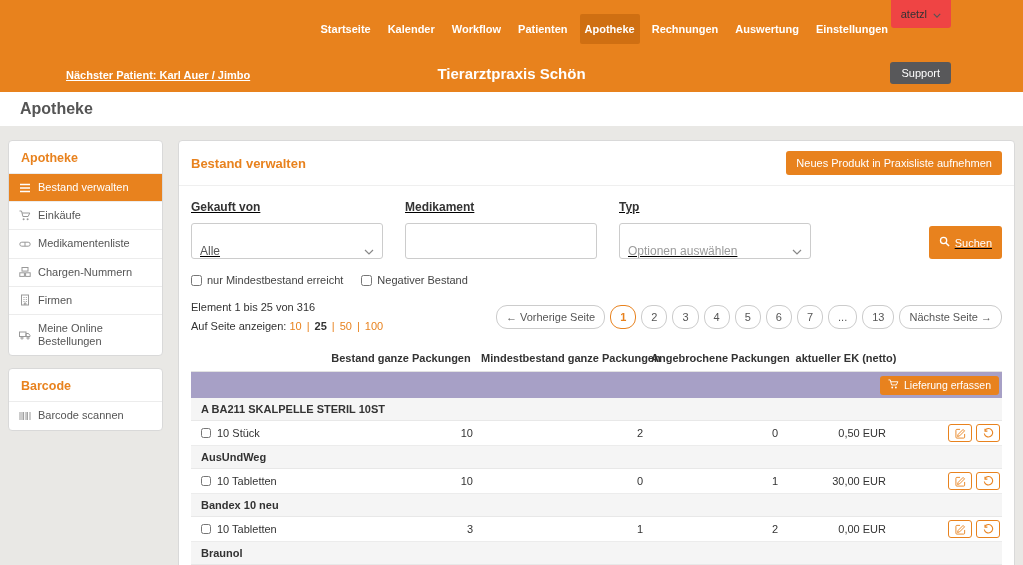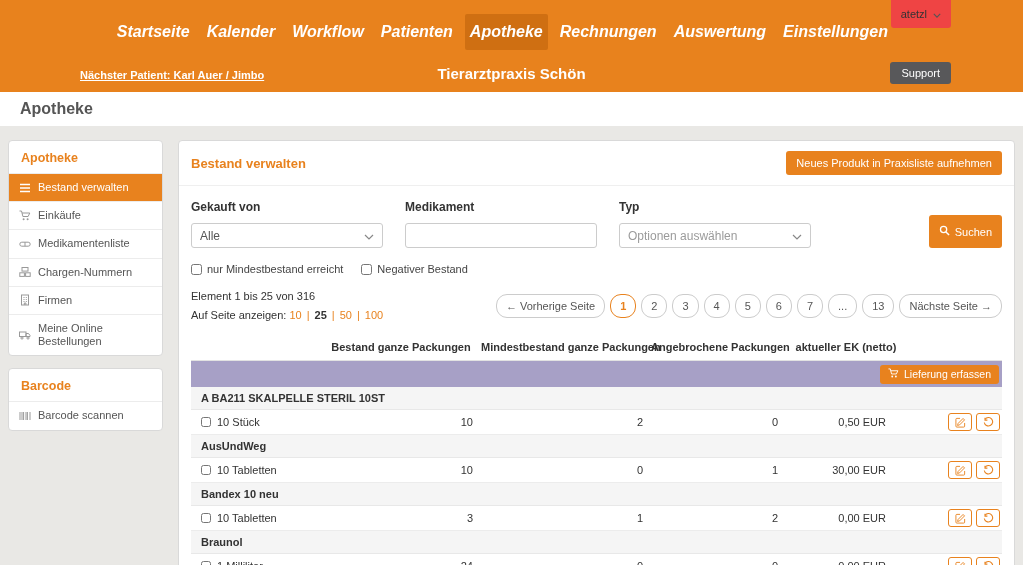--- a/index.html
+++ b/index.html
@@ -16,32 +16,32 @@
     display:flex; flex-direction:column; align-items:center; justify-content:center;
     padding:2px; cursor:pointer;
   }
   .logo svg { width:34px; height:16px; display:block; }
   .logo-title { font-size:8.5px; font-weight:bold; color:#3d382b; line-height:1.1; }
   .logo-sub { font-size:5px; font-weight:bold; color:#cf6d12; letter-spacing:1.6px; line-height:1.2; }
   .main-nav {
     position:absolute; right:130px; top:14px; display:flex; align-items:center; gap:7px;
   }
   .nav-item {
-    color:#fff; font-size:16px; font-weight:bold; padding:9px 5px;
-    text-decoration:none; cursor:pointer; border-radius:2px; white-space:nowrap;font-style:italic;
+    color:#fff; font-size:11px; font-weight:bold; padding:9px 5px;
+    text-decoration:none; cursor:pointer; border-radius:2px; white-space:nowrap;
   }
   .nav-item.active { background:#cf6f12; }
   .user-box {
     position:absolute; right:72px; top:0; background:#ef4444; border-radius:0 0 3px 3px;
     padding:8px 10px; font-size:11px; color:#333; display:flex; align-items:center; gap:6px;
     cursor:pointer;
   }
   .user-box svg { width:8px; height:5px; color:#555; }
   .next-patient {
-    position:absolute; left:80px; bottom:11px; color:#fff; font-size:11px; font-weight:bold;
+    position:absolute; left:66px; bottom:11px; color:#fff; font-size:11px; font-weight:bold;
     text-decoration:underline; cursor:pointer;
   }
   .practice-name {
     position:absolute; left:0; right:0; bottom:10px; text-align:center;
     color:#fff; font-size:15px; font-weight:bold; pointer-events:none;
   }
   .support-btn {
     position:absolute; right:72px; bottom:8px; background:#58585a; color:#fff;
     border:none; border-radius:3px; font-size:11px; padding:5px 11px; cursor:pointer;
     font-family:inherit;
@@ -68,26 +68,26 @@
   .main { flex:1; min-height:480px; }
   .main-head { display:flex; justify-content:space-between; align-items:center; padding:10px 12px; border-bottom:1px solid #efefef; }
   .main-title { color:#e8821e; font-weight:bold; font-size:13px; }
   .btn {
     background:#e8821e; color:#fff; border:none; border-radius:3px; font-size:11px;
     padding:6px 10px; cursor:pointer; font-family:inherit; display:inline-flex;
     align-items:center; gap:5px;
   }
   .btn svg { width:11px; height:11px; }
   
-  .filters { display:flex; gap:22px; padding:14px 12px 4px; align-items:flex-end; }
+  .filters { display:flex; gap:22px; padding:14px 12px 4px; align-items:flex-end;text-decoration:underline; }
   .field { display:flex; flex-direction:column; gap:9px; width:192px; }
   .field > label { font-size:12px; font-weight:bold; color:#333; }
   .control {
-    height:25px; border:1px solid #ccc; border-radius:3px; background:#fff;
-    font-size:12px; color:#555; display:flex; align-items:center;
+    height:36px; border:1px solid #ccc; border-radius:3px; background:#fff;
+    font-size:12px; color:#555; display:flex; align-items:flex-end;
     justify-content:space-between; padding:0 8px; width:100%; cursor:pointer;
     font-family:inherit;
   }
   input.control { cursor:text; }
   .control svg { width:10px; height:6px; color:#888; flex:none; }
   .placeholder { color:#9b9b9b; }
   .search-btn { margin-left:auto; height:33px; }
   
   .checks { display:flex; gap:18px; padding:11px 12px 6px; align-items:center; }
   .check { display:flex; align-items:center; gap:5px; font-size:11px; color:#444; cursor:pointer; }

